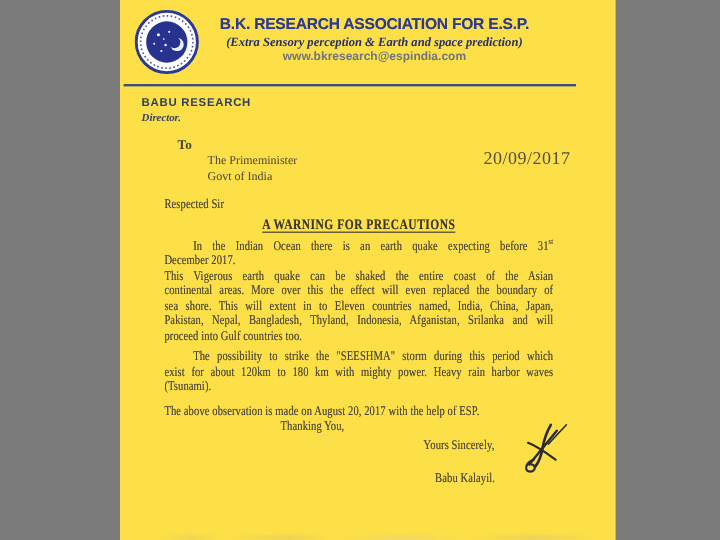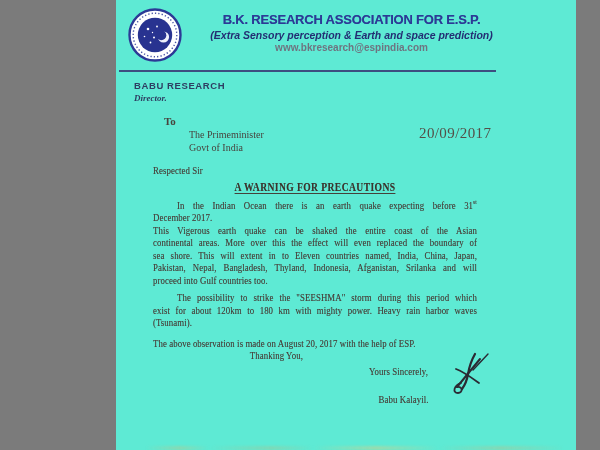--- a/index.html
+++ b/index.html
@@ -2,35 +2,35 @@
 <html><head>
 <meta charset="utf-8">
 <style>
   html,body{margin:0;padding:0;}
   body{
     width:600px;height:450px;position:relative;overflow:hidden;
     background:#7b7b7b;
     font-family:"Liberation Serif", serif;
   }
   .paper{
-    position:absolute;left:116px;top:0;width:460px;height:450px;
-    background:#5eead4;
+    position:absolute;left:100px;top:0;width:413px;height:450px;
+    background:#fde047;
   }
   
   .logo{position:absolute;left:11px;top:7px;width:56px;height:56px;}
   .head-text{
     position:absolute;left:55px;right:44px;top:12px;text-align:center;
     font-family:"Liberation Sans", sans-serif;
   }
   .org-name{
     font-weight:bold;font-size:13px;letter-spacing:-0.2px;line-height:16px;
     color:#2c3a96;text-shadow:0 0 .5px rgba(44,58,150,.6);white-space:nowrap;
   }
   .tagline{
-    font-family:Liberation Sans, sans-serif;font-style:italic;font-weight:bold;
+    font-family:Liberation Serif, serif;font-style:italic;font-weight:bold;
     font-size:10.5px;line-height:13px;color:#232e73;white-space:nowrap;margin-top:1px;text-align:center;
   }
   .regd{font-weight:bold;font-size:8.5px;line-height:10px;color:#5f6d8f;margin-top:2px;}
   .www{font-weight:bold;font-size:10px;line-height:10px;color:#6e7480;margin-top:1px;}
   .rule{position:absolute;left:3px;top:70px;width:377px;height:2px;background:#3d4e80;}
   
   .sender{position:absolute;left:18px;top:80px;}
   .sender-name{
     font-family:"Liberation Sans", sans-serif;font-weight:bold;font-size:9.5px;
     letter-spacing:0.6px;color:#2e3e62;line-height:12px;

